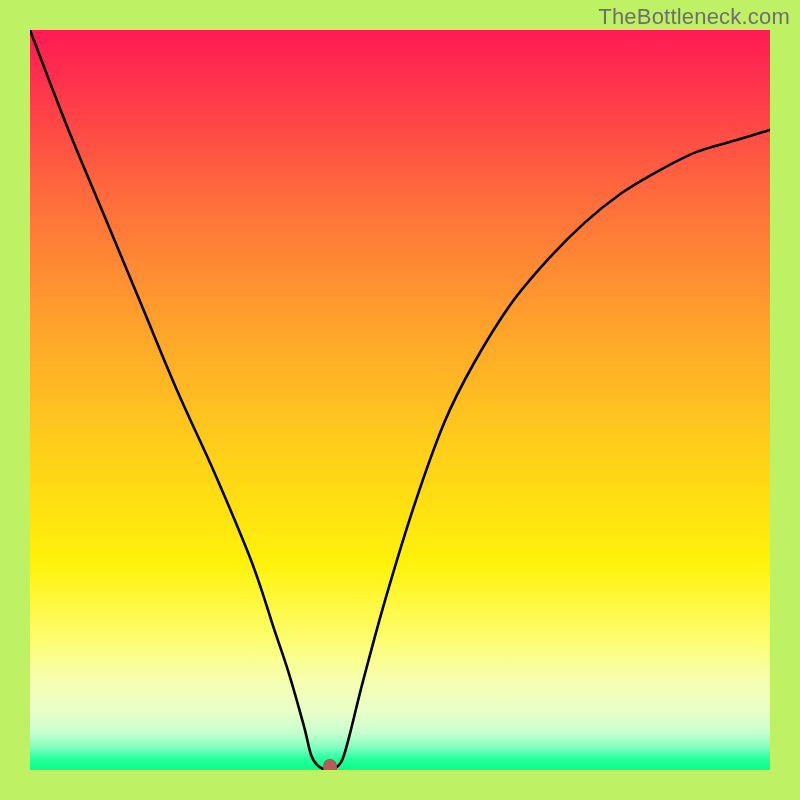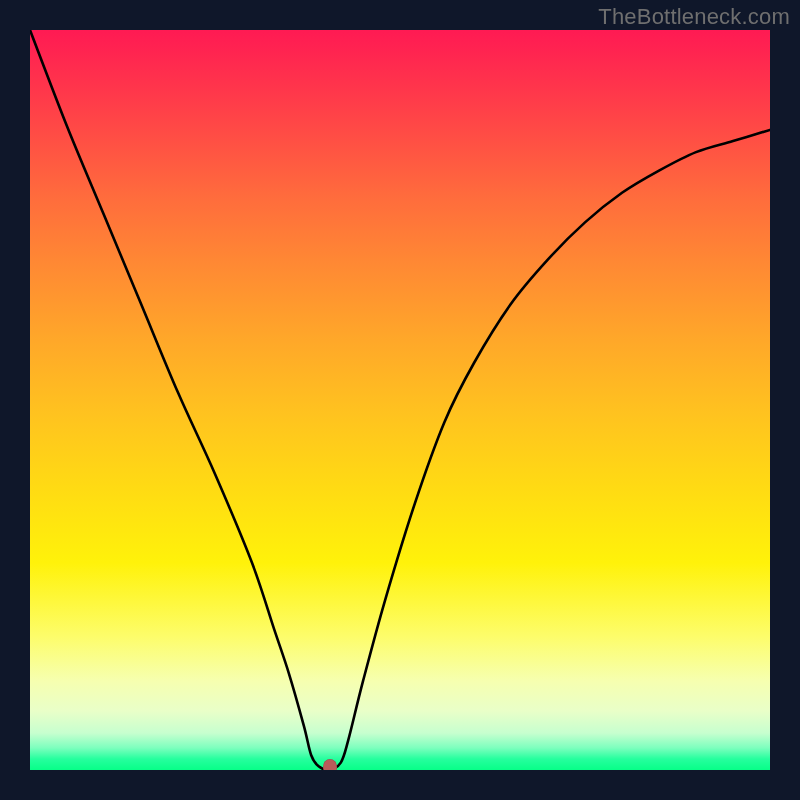--- a/index.html
+++ b/index.html
@@ -8,21 +8,21 @@
     width: 800px;
     height: 800px;
     overflow: hidden;
     background: #000;
     font-family: Arial, Helvetica, sans-serif;
   }
   .frame {
     position: relative;
     width: 800px;
     height: 800px;
-    background: #0f172a;
+    background: #bef264;
   }
   .watermark {
     position: absolute;
     top: 4px;
     right: 10px;
     color: #6f6f6f;
     font-size: 22px;
     font-weight: 500;
     letter-spacing: 0.2px;
     z-index: 3;

